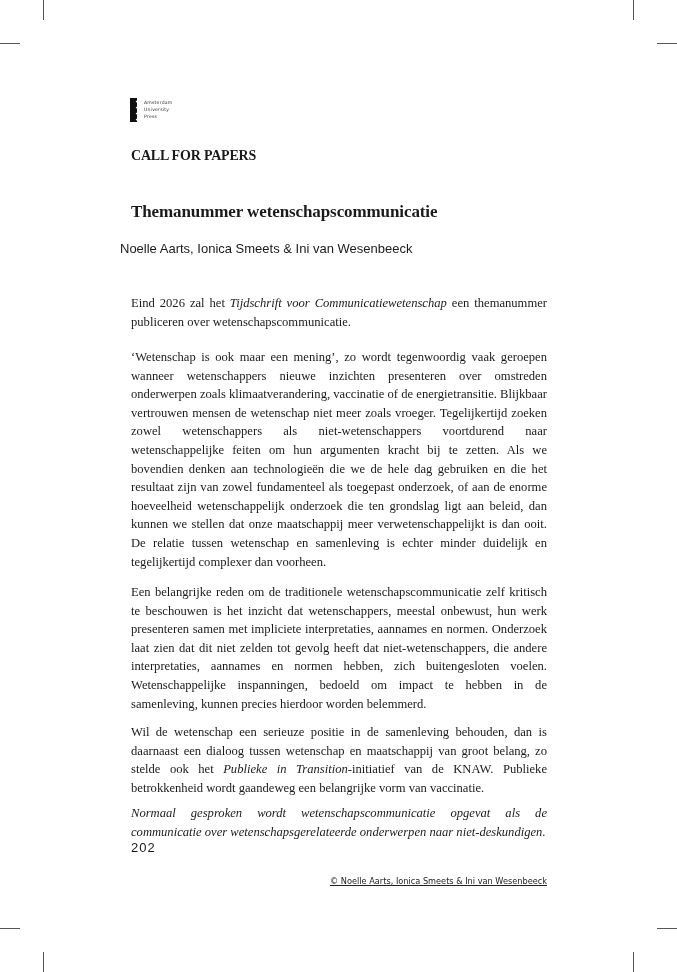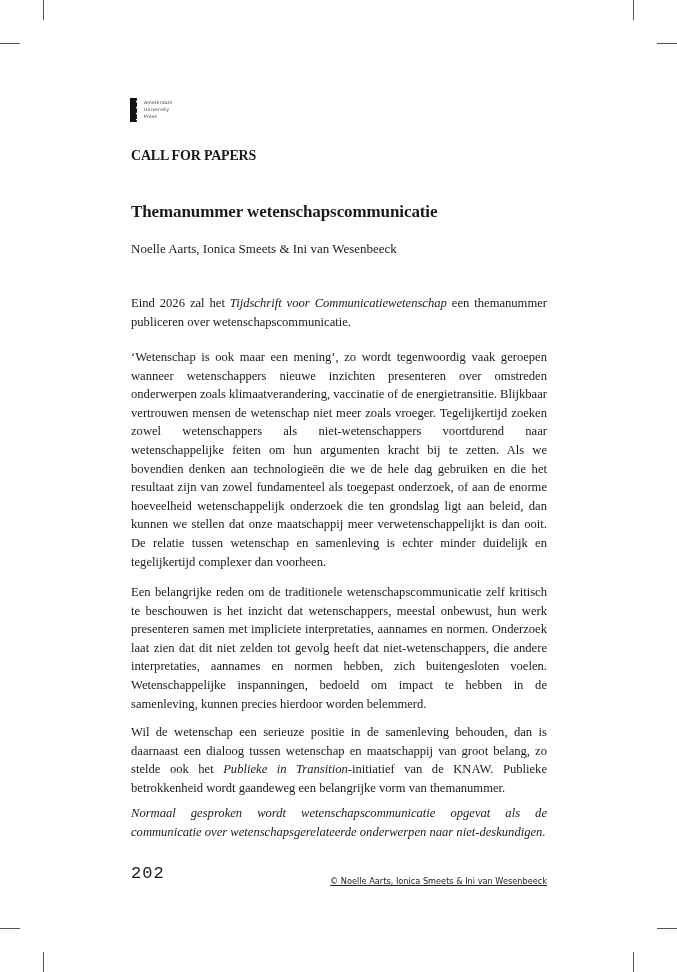--- a/index.html
+++ b/index.html
@@ -5,25 +5,25 @@
   html, body { margin:0; padding:0; background:#ffffff; }
   body { width:677px; height:972px; position:relative; overflow:hidden;
          font-family:"DejaVu Serif", "Liberation Serif", serif; color:#1a1a1a; }
   .crop { position:absolute; background:#555; }
   .logo { position:absolute; left:130px; top:98px; width:60px; height:24px; }
   .logo-bar { position:absolute; left:0; top:0; width:7px; height:24px; background:#111;
               clip-path: polygon(0 0, 100% 0, 100% 10%, 80% 15%, 100% 20%, 100% 35%, 80% 40%, 100% 45%, 100% 60%, 80% 65%, 100% 70%, 100% 85%, 80% 90%, 100% 95%, 100% 100%, 0 100%); }
   .logo-text { position:absolute; left:14px; top:1px; font-family:"DejaVu Sans", sans-serif; font-size:4.6px; line-height:7px; color:#333; letter-spacing:0.2px; }
   .h1 { position:absolute; left:131px; top:148px; font-family:"Liberation Serif", serif; font-weight:bold; font-size:14px; letter-spacing:-0.2px; }
   .h2 { position:absolute; left:131px; top:202px; font-family:"Liberation Serif", serif; font-weight:bold; font-size:17px; letter-spacing:-0.1px; }
-  .authors { position:absolute; left:131px; top:241px; font-family:Liberation Serif, serif; font-size:13px; }
+  .authors { position:absolute; left:120px; top:241px; font-family:Liberation Sans, sans-serif; font-size:13px; }
   .body { position:absolute; left:131px; width:416px; font-family:"Liberation Serif", serif;
           font-size:12.6px; line-height:18.6px; text-align:justify; hyphens:auto; margin:0; }
   .body i { font-style:italic; }
-  .footer-page { position:absolute; left:131px; top:864px; font-family:Liberation Mono, monospace; font-size:17px; letter-spacing:1px; }
+  .footer-page { position:absolute; left:131px; top:840px; font-family:Liberation Sans, sans-serif; font-size:13px; letter-spacing:1px; }
   .footer-copy { position:absolute; right:130px; top:876px; font-family:"DejaVu Sans", sans-serif; font-size:8.2px; color:#222;text-decoration:underline; }
 </style>
 </head>
 <body>
 
 <div class="crop" style="left:43px;top:0;width:1px;height:20px;"></div>
 <div class="crop" style="left:0;top:43px;width:20px;height:1px;"></div>
 <div class="crop" style="left:633px;top:0;width:1px;height:20px;"></div>
 <div class="crop" style="left:657px;top:43px;width:20px;height:1px;"></div>
 <div class="crop" style="left:43px;top:952px;width:1px;height:20px;"></div>
@@ -43,18 +43,18 @@
 <div class="h1">CALL FOR PAPERS</div>
 <div class="h2">Themanummer wetenschapscommunicatie</div>
 <div class="authors">Noelle Aarts, Ionica Smeets &amp; Ini van Wesenbeeck</div>
 
 <p class="body" lang="nl" style="top:294px;"><span>Eind 2026 zal het </span><i>Tijdschrift voor Communicatiewetenschap</i><span> een themanummer publiceren over wetenschapscommunicatie.</span></p>
 
 <p class="body" lang="nl" style="top:348px;">‘Wetenschap is ook maar een mening’, zo wordt tegenwoordig vaak geroepen wanneer wetenschappers nieuwe inzichten presenteren over omstreden onderwerpen zoals klimaatverandering, vaccinatie of de energietransitie. Blijkbaar vertrouwen mensen de wetenschap niet meer zoals vroeger. Tegelijkertijd zoeken zowel wetenschappers als niet-wetenschappers voortdurend naar wetenschappelijke feiten om hun argumenten kracht bij te zetten. Als we bovendien denken aan technologieën die we de hele dag gebruiken en die het resultaat zijn van zowel fundamenteel als toegepast onderzoek, of aan de enorme hoeveelheid wetenschappelijk onderzoek die ten grondslag ligt aan beleid, dan kunnen we stellen dat onze maatschappij meer verwetenschappelijkt is dan ooit. De relatie tussen wetenschap en samenleving is echter minder duidelijk en tegelijkertijd complexer dan voorheen.</p>
 
 <p class="body" lang="nl" style="top:583px;">Een belangrijke reden om de traditionele wetenschapscommunicatie zelf kritisch te beschouwen is het inzicht dat wetenschappers, meestal onbewust, hun werk presenteren samen met impliciete interpretaties, aannames en normen. Onderzoek laat zien dat dit niet zelden tot gevolg heeft dat niet-wetenschappers, die andere interpretaties, aannames en normen hebben, zich buitengesloten voelen. Wetenschappelijke inspanningen, bedoeld om impact te hebben in de samenleving, kunnen precies hierdoor worden belemmerd.</p>
 
-<p class="body" lang="nl" style="top:723px;"><span>Wil de wetenschap een serieuze positie in de samenleving behouden, dan is daarnaast een dialoog tussen wetenschap en maatschappij van groot belang, zo stelde ook het </span><i>Publieke in Transition</i><span>-initiatief van de KNAW. Publieke betrokkenheid wordt gaandeweg een belangrijke vorm van themanummer.</span></p>
+<p class="body" lang="nl" style="top:723px;"><span>Wil de wetenschap een serieuze positie in de samenleving behouden, dan is daarnaast een dialoog tussen wetenschap en maatschappij van groot belang, zo stelde ook het </span><i>Publieke in Transition</i><span>-initiatief van de KNAW. Publieke betrokkenheid wordt gaandeweg een belangrijke vorm van vaccinatie.</span></p>
 
 <p class="body" lang="nl" style="top:804px;font-style:italic;">Normaal gesproken wordt wetenschapscommunicatie opgevat als de communicatie over wetenschapsgerelateerde onderwerpen naar niet-deskundigen.</p>
 
 <div class="footer-page">202</div>
 <div class="footer-copy">© Noelle Aarts, Ionica Smeets &amp; Ini van Wesenbeeck</div>
 
 </body></html>

